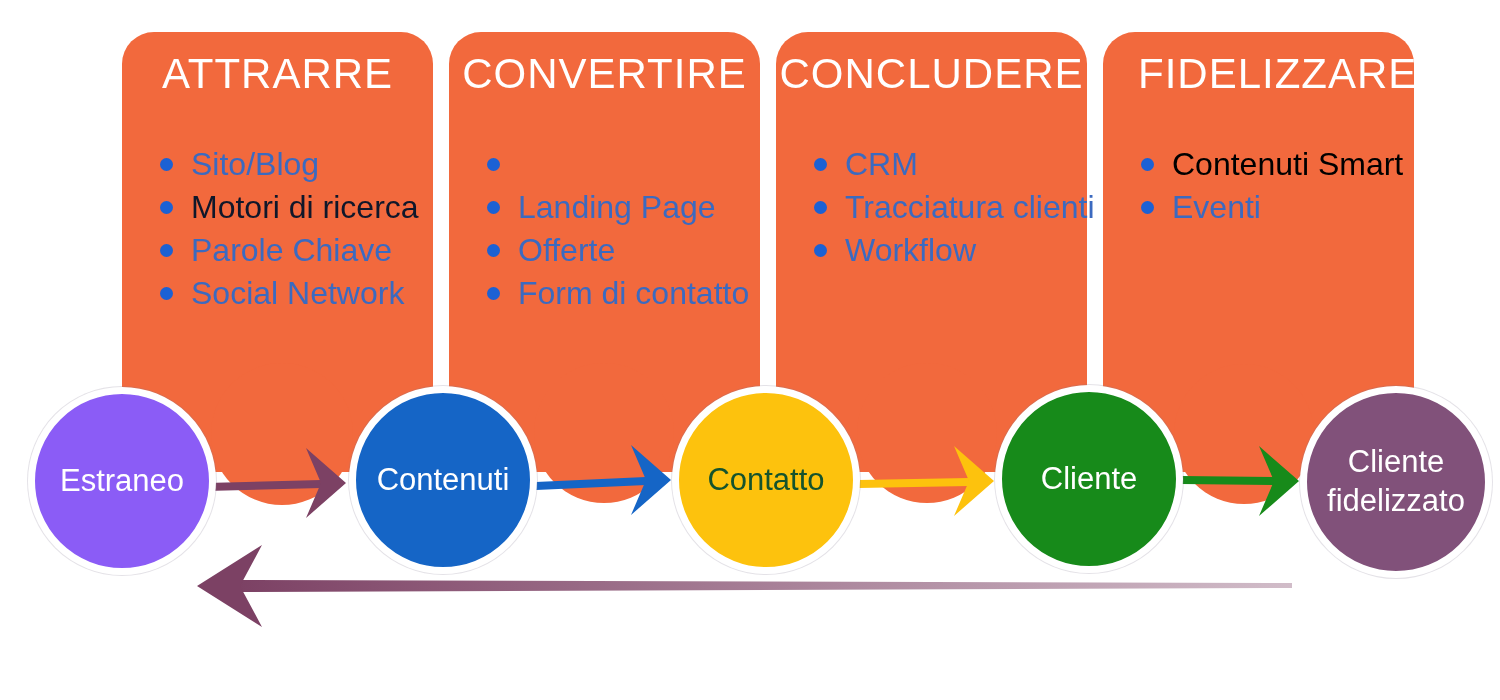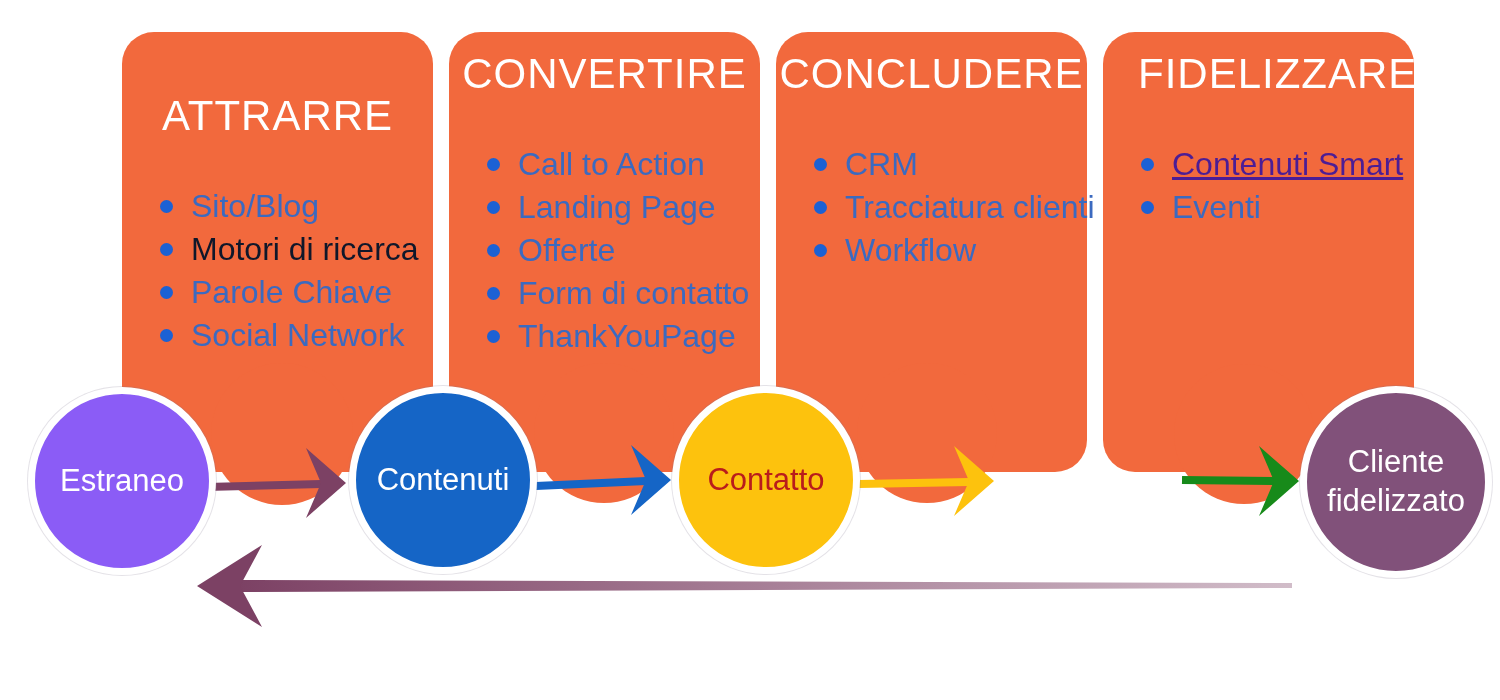--- a/index.html
+++ b/index.html
@@ -40,21 +40,21 @@
   #arrow-layer{position:absolute;left:0;top:0;z-index:2;}
   .panel{z-index:1;}
   .circle{z-index:3;}
 </style>
 </head>
 <body>
 
 <div id="stage">
 
   <div class="panel" style="left: 122px; background: rgb(242, 105, 61);">
-    <h2 class="panel-title" style="color: rgb(255, 255, 255); margin-top: 42px;">ATTRARRE</h2>
+    <h2 class="panel-title" style="color: rgb(255, 255, 255);">ATTRARRE</h2>
     <ul>
       <li>
           <span class="bullet-dot" style="background: rgb(28, 97, 212);"></span>
           <span style="color: rgb(59, 106, 192);">Sito/Blog</span>
         </li>
       <li>
           <span class="bullet-dot" style="background: rgb(28, 97, 212);"></span>
           <span style="color: #0f172a;">Motori di ricerca</span>
         </li>
       <li>
@@ -66,37 +66,32 @@
           <span style="color: rgb(59, 106, 192);">Social Network</span>
         </li>
     </ul>
   </div>
 
   <div class="panel" style="left: 449px; background: rgb(242, 105, 61);">
     <h2 class="panel-title" style="color: rgb(255, 255, 255);">CONVERTIRE</h2>
     <ul>
       <li>
           <span class="bullet-dot" style="background: rgb(28, 97, 212);"></span>
-          <span style="color: rgb(59, 106, 192);">Call to Action</span>
         </li>
       <li>
           <span class="bullet-dot" style="background: rgb(28, 97, 212);"></span>
           <span style="color: rgb(59, 106, 192);">Landing Page</span>
         </li>
       <li>
           <span class="bullet-dot" style="background: rgb(28, 97, 212);"></span>
           <span style="color: rgb(59, 106, 192);">Offerte</span>
         </li>
       <li>
           <span class="bullet-dot" style="background: rgb(28, 97, 212);"></span>
           <span style="color: rgb(59, 106, 192);">Form di contatto</span>
-        </li>
-      <li>
-          <span class="bullet-dot" style="background: rgb(28, 97, 212);"></span>
-          <span style="color: rgb(59, 106, 192);">ThankYouPage</span>
         </li>
     </ul>
   </div>
 
   <div class="panel" style="left: 776px; background: rgb(242, 105, 61);">
     <h2 class="panel-title" style="color: rgb(255, 255, 255);">CONCLUDERE</h2>
     <ul>
       <li>
           <span class="bullet-dot" style="background: rgb(28, 97, 212);"></span>
           <span style="color: rgb(59, 106, 192);">CRM</span>
@@ -110,21 +105,21 @@
           <span style="color: rgb(59, 106, 192);">Workflow</span>
         </li>
     </ul>
   </div>
 
   <div class="panel" style="left: 1103px; background: rgb(242, 105, 61);">
     <h2 class="panel-title" style="color: rgb(255, 255, 255); margin-left: 35px;">FIDELIZZARE</h2>
     <ul>
       <li>
           <span class="bullet-dot" style="background: rgb(28, 97, 212);"></span>
-          <span style="color: #4c1d95; text-decoration: underline;">Contenuti Smart</span>
+          <span style="color: #000000;">Contenuti Smart</span>
         </li>
       <li>
           <span class="bullet-dot" style="background: rgb(28, 97, 212);"></span>
           <span style="color: rgb(59, 106, 192);">Eventi</span>
         </li>
     </ul>
   </div>
 
   <svg id="arrow-layer" width="1500" height="700" viewBox="0 0 1500 700">
     <defs>
@@ -161,20 +156,23 @@
       <polygon points="197,586 262,545 240,586 262,627" fill="#7c4164"></polygon>
     </g>
   </svg>
 
   <div class="circle" style="left: 28px; top: 387px; background: #8b5cf6; color: rgb(255, 255, 255); justify-content: center;">
     <span>Estraneo</span>
   </div>
   <div class="circle" style="left: 349px; top: 386px; background: rgb(21, 101, 198); color: rgb(255, 255, 255);">
     <span>Contenuti</span>
   </div>
-  <div class="circle" style="left: 672px; top: 386px; background: rgb(253, 194, 13); color: #b91c1c;">
+  <div class="circle" style="left: 672px; top: 386px; background: rgb(253, 194, 13); color: #14532d;">
     <span>Contatto</span>
+  </div>
+  <div class="circle" style="left: 995px; top: 385px; background: rgb(23, 138, 26); color: rgb(255, 255, 255);">
+    <span>Cliente</span>
   </div>
   <div class="circle large" style="left: 1300px; top: 386px; background: rgb(129, 81, 122); color: rgb(255, 255, 255);">
     <span>Cliente fidelizzato</span>
   </div>
 
 </div>
 
 </body></html>

